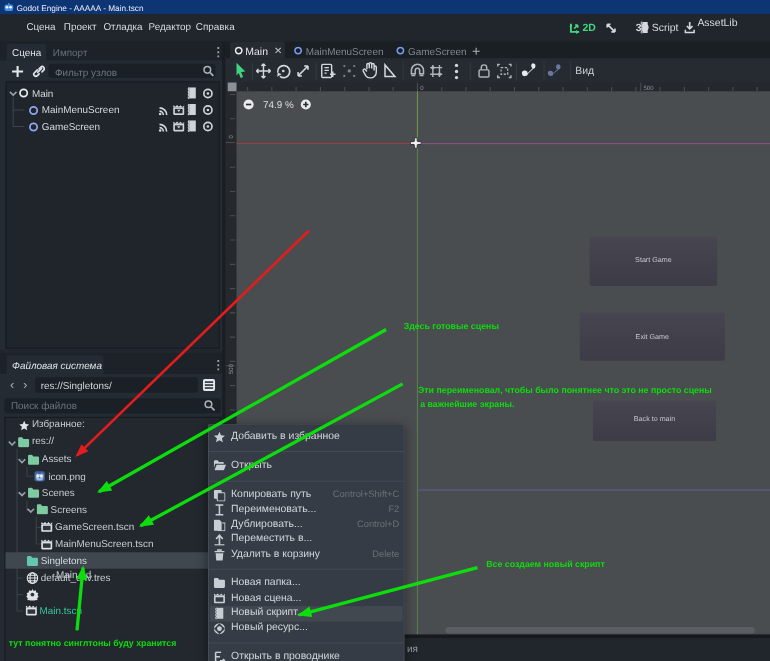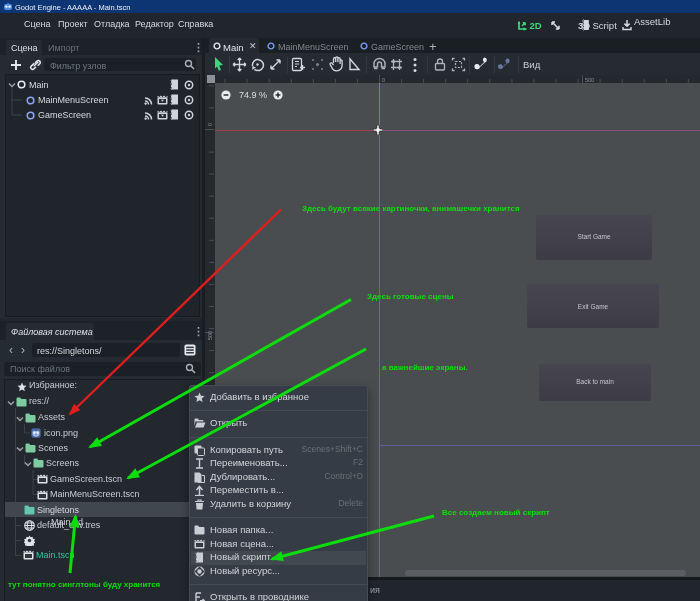--- a/index.html
+++ b/index.html
@@ -402,22 +402,22 @@
   <div class="txt" style="left:593px;top:303px;transform:translateX(-50%);font-size:6.5px;color:#c8c6ce;">Exit Game</div>
   <div class="abs" style="left:539px;top:364px;width:112px;height:37px;border-radius:2px;background:linear-gradient(#474550,#3d3b46);"></div>
   <div class="txt" style="left:595px;top:378px;transform:translateX(-50%);font-size:6.5px;color:#c8c6ce;">Back to main</div>
 
   <div class="abs" style="left:405px;top:569.5px;width:281px;height:6px;border-radius:3px;background:#5b5f64;"></div>
 
   <div class="abs" style="left:205px;top:577px;width:495px;height:24px;background:#21262c;"></div>
   <div class="abs" style="left:205px;top:577px;width:495px;height:3px;background:#16191d;"></div>
   <div class="txt" style="left:370px;top:585px;font-size:9px;color:#9ba1a8;">ия</div>
 
-  <div class="txt" style="left:302px;top:204px;font-size:8px;font-weight:bold;color:#0ddd0d;">Здесь будут всякие картиночки, анимашечки хранится</div>
   <div class="txt" style="left:367px;top:292px;font-size:8px;font-weight:bold;color:#0ddd0d;">Здесь готовые сцены</div>
+  <div class="txt" style="left:380px;top:350px;font-size:8px;font-weight:bold;color:#0ddd0d;">Эти переименовал, чтобы было понятнее что это не просто сцены</div>
   <div class="txt" style="left:382px;top:363px;font-size:8px;font-weight:bold;color:#0ddd0d;">а важнейшие экраны.</div>
   <div class="txt" style="left:442px;top:508px;font-size:8px;font-weight:bold;color:#0ddd0d;">Все создаем новый скрипт</div>
   <div class="txt" style="left:8px;top:580px;font-size:8px;font-weight:bold;color:#0ddd0d;">тут понятно синглтоны буду хранится</div>
 
   <div class="abs" style="left:189px;top:385px;width:179px;height:216px;background:#353c45;border:1px solid #454c54;border-bottom:none;border-radius:3px 3px 0 0;box-shadow:0 3px 10px rgba(0,0,0,0.4);"></div>
   <svg class="abs" style="left:194px;top:391.5px;" width="11" height="11" viewBox="0 0 11 11">
     <path d="M5.5 0.5 L6.9 3.7 L10.5 4.1 L7.8 6.5 L8.6 10 L5.5 8.2 L2.4 10 L3.2 6.5 L0.5 4.1 L4.1 3.7 z" fill="#c9ced4"></path>
   </svg>
   <div class="txt" style="left:210px;top:390.5px;font-size:9.5px;color:#d2d6da;">Добавить в избранное</div>
   <div class="abs" style="left:190px;top:410px;width:177px;height:1px;background:#424a52;"></div>
@@ -425,21 +425,21 @@
     <path d="M0.5 1.5 a1 1 0 0 1 1-1 h2.4 l1 1.4 h3.6 a1 1 0 0 1 1 1 v0.6 h-8 L0.5 8 z" fill="#c9ced4"></path>
     <path d="M1 9.5 L3 4.5 h8.5 L9.5 9.5 z" fill="#c9ced4"></path>
   </svg>
   <div class="txt" style="left:210px;top:417px;font-size:9.5px;color:#d2d6da;">Открыть</div>
   <div class="abs" style="left:190px;top:436.5px;width:177px;height:1px;background:#424a52;"></div>
   <svg class="abs" style="left:194px;top:444.5px;" width="11" height="11" viewBox="0 0 11 11">
     <rect x="0.5" y="0.5" width="7" height="8" rx="1" fill="#c9ced4"></rect>
     <rect x="3.5" y="3" width="7" height="7.5" rx="1" fill="#353c45" stroke="#c9ced4" stroke-width="1"></rect>
   </svg>
   <div class="txt" style="left:210px;top:443.5px;font-size:9.5px;color:#d2d6da;">Копировать путь</div>
-  <div class="txt" style="right:337px;top:443.5px;font-size:8.5px;color:#6a7076;">Scenes+Shift+C</div>
+  <div class="txt" style="right:337px;top:443.5px;font-size:8.5px;color:#6a7076;">Control+Shift+C</div>
   <svg class="abs" style="left:195px;top:458px;" width="9" height="11" viewBox="0 0 9 11">
     <path d="M1 1 h7 M1 10 h7 M4.5 1 v9" stroke="#c9ced4" stroke-width="1.4"></path>
   </svg>
   <div class="txt" style="left:210px;top:457px;font-size:9.5px;color:#d2d6da;">Переименовать...</div>
   <div class="txt" style="right:337px;top:457px;font-size:8.5px;color:#6a7076;">F2</div>
   <svg class="abs" style="left:194px;top:471.5px;" width="11" height="11" viewBox="0 0 11 11">
     <path d="M0.5 0.5 h5 l2 2 v8 h-7 z" fill="#c9ced4"></path>
     <path d="M8 3.5 h2.5 v7 h-6 v-1.5" fill="none" stroke="#c9ced4" stroke-width="1"></path>
   </svg>
   <div class="txt" style="left:210px;top:470.5px;font-size:9.5px;color:#d2d6da;">Дублировать...</div>

